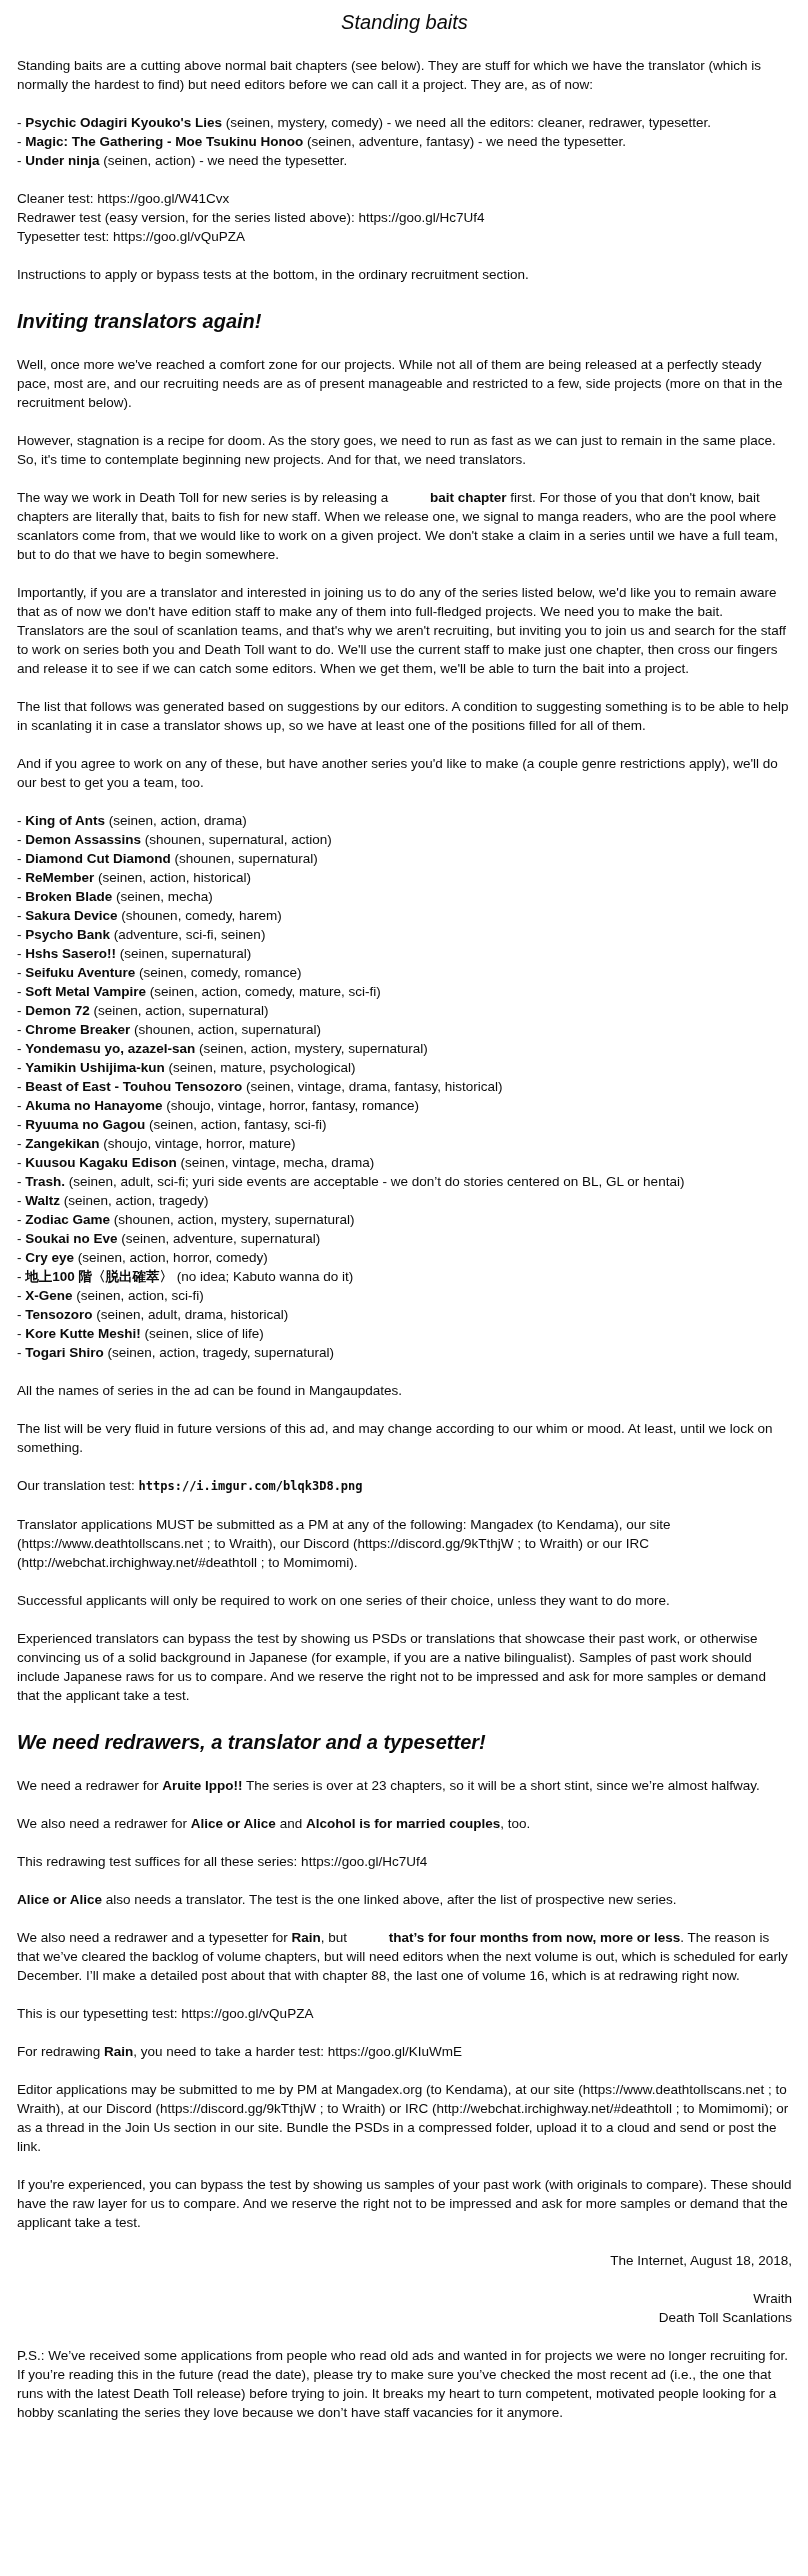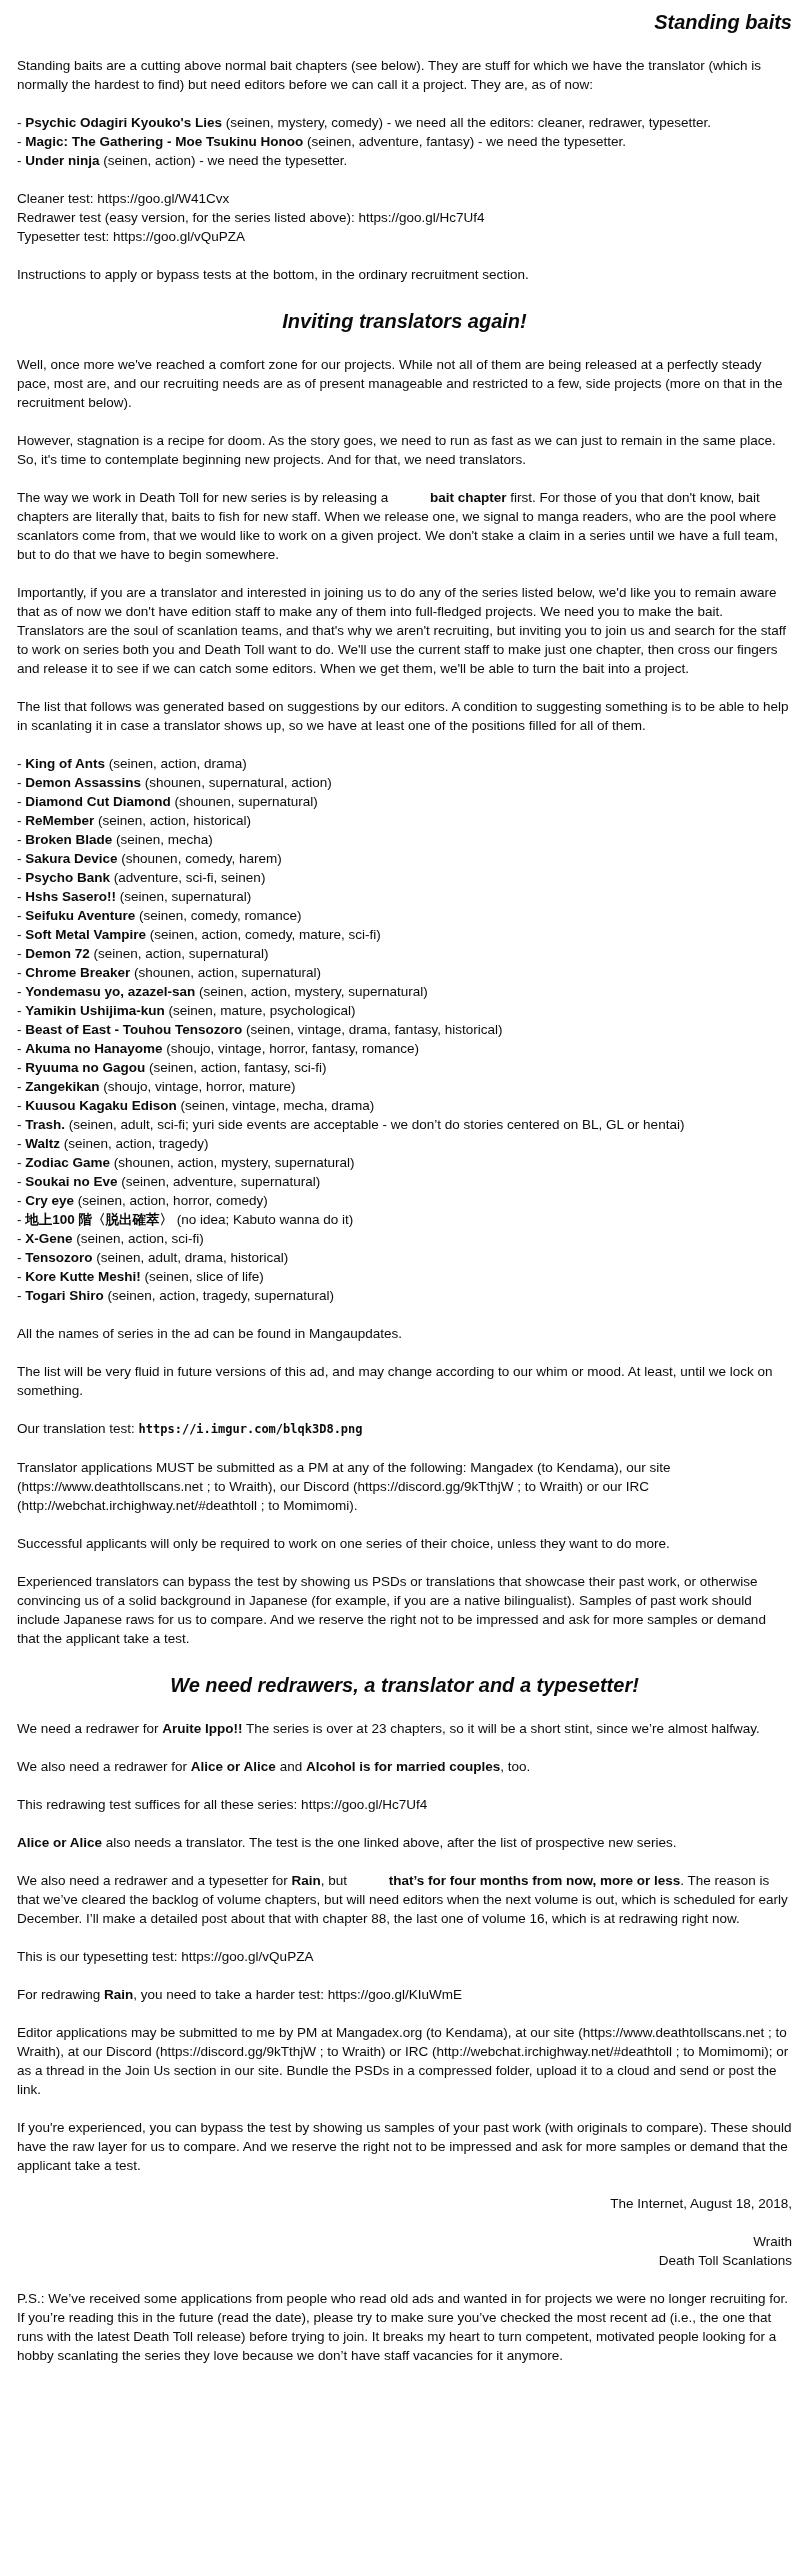--- a/index.html
+++ b/index.html
@@ -11,31 +11,31 @@
     padding: 5.4px 17px 27px 17px;
     background: #ffffff;
     color: #0b0b0b;
     font-family: "Liberation Sans", sans-serif;
     font-size: 13.5px;
     line-height: 19px;
   }
   .doc-title {
     font-size: 20px;
     line-height: 27px;
-    font-weight: 700;
+    font-weight: 400;
     font-style: italic;
-    text-align: right;
+    text-align: center;
     margin: 4px 0 20px 0;
   }
   .section-title {
     font-size: 20px;
     line-height: 27px;
     font-weight: 700;
     font-style: italic;
-    text-align: center;
+    text-align: left;
     margin: 24px 0 20px 0;
   }
   .para { margin: 19px 0 0 0; }
   .tight-group { margin: 19px 0 0 0; }
   .tight-group .line { margin: 0; }
   .series-group { margin: 19px 0 12px 0; }
   .series-group .line { margin: 0; }
   .s-b  { font-weight: 700; padding-left: 38px; }
   .s-i  { }
   .s-bi { font-weight: 700; }
@@ -68,20 +68,21 @@
   <p class="para">Instructions to apply or bypass tests at the bottom, in the ordinary recruitment section.</p>
 
   <h2 class="section-title">Inviting translators again!</h2>
 
   <div>
       <div class="para">Well, once more we've reached a comfort zone for our projects. While not all of them are being released at a perfectly steady pace, most are, and our recruiting needs are as of present manageable and restricted to a few, side projects (more on that in the recruitment below).</div>
       <div class="para">However, stagnation is a recipe for doom. As the story goes, we need to run as fast as we can just to remain in the same place. So, it's time to contemplate beginning new projects. And for that, we need translators.</div>
       <div class="para">The way we work in Death Toll for new series is by releasing a <span class="s-b">bait chapter</span> first. For those of you that don't know, bait chapters are literally that, baits to fish for new staff. When we release one, we signal to manga readers, who are the pool where scanlators come from, that we would like to work on a given project. We don't stake a claim in a series until we have a full team, but to do that we have to begin somewhere.</div>
       <div class="para">Importantly, if you are a translator and interested in joining us to do any of the series listed below, we'd like you to remain aware that <span class="s-i">as of now we don't have edition staff to make any of them into full-fledged projects</span>. We need you to make the bait. Translators are the soul of scanlation teams, and that's why we aren't recruiting, but inviting you to join us and search for the staff to work on series both you and Death Toll want to do. We'll use the current staff to make just one chapter, then cross our fingers and release it to see if we can catch some editors. When we get them, we'll be able to turn the bait into a project.</div>
       <div class="para">The list that follows was generated based on suggestions by our editors. A condition to suggesting something is to be able to help in scanlating it in case a translator shows up, so we have at least one of the positions filled for all of them.</div>
+      <div class="para">And if you agree to work on any of these, but have another series you'd like to make (a couple genre restrictions apply), we'll do our best to get you a team, too.</div>
     </div>
 
   <div class="series-group">
       <div class="line">- <span class="s-bi">King of Ants</span> (<span class="s-i">seinen</span>, action, drama)</div>
       <div class="line">- <span class="s-bi">Demon Assassins</span> (<span class="s-i">shounen</span>, supernatural, action)</div>
       <div class="line">- <span class="s-bi">Diamond Cut Diamond</span> (<span class="s-i">shounen</span>, supernatural)</div>
       <div class="line">- <span class="s-bi">ReMember</span> (<span class="s-i">seinen</span>, action, historical)</div>
       <div class="line">- <span class="s-bi">Broken Blade</span> (<span class="s-i">seinen</span>, mecha)</div>
       <div class="line">- <span class="s-bi">Sakura Device</span> (<span class="s-i">shounen</span>, comedy, harem)</div>
       <div class="line">- <span class="s-bi">Psycho Bank</span> (adventure, sci-fi, <span class="s-i">seinen</span>)</div>

